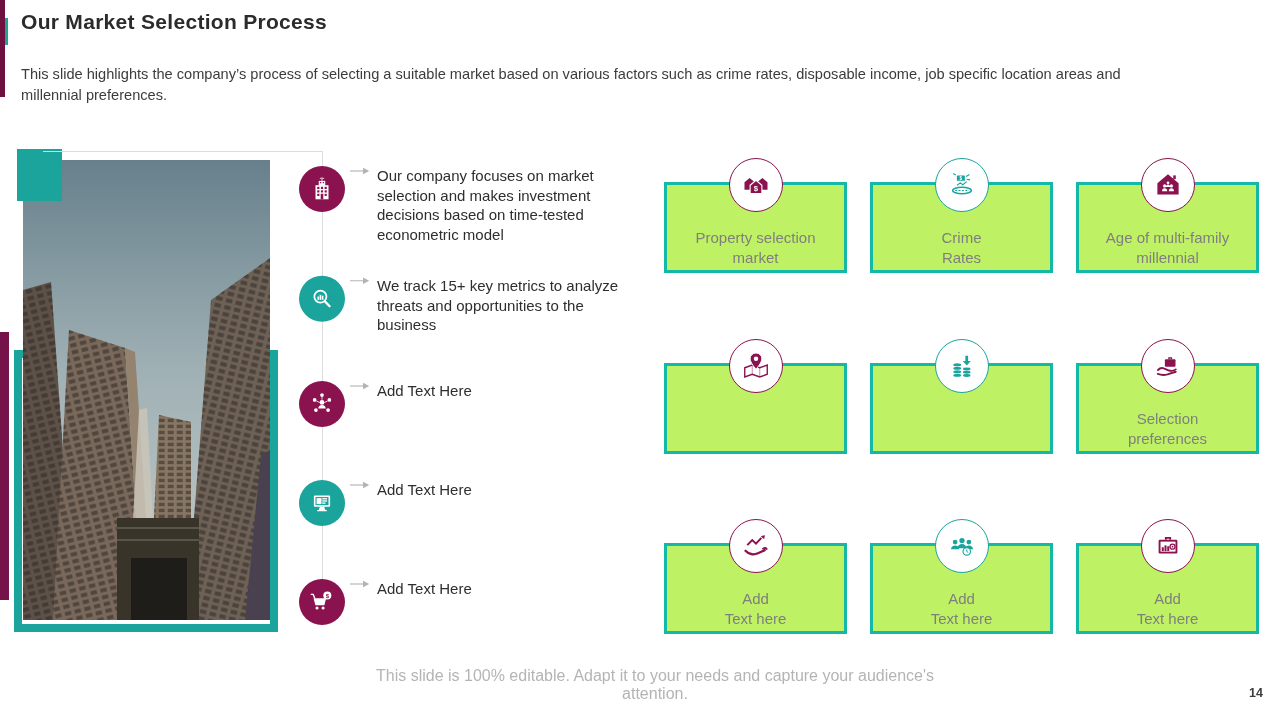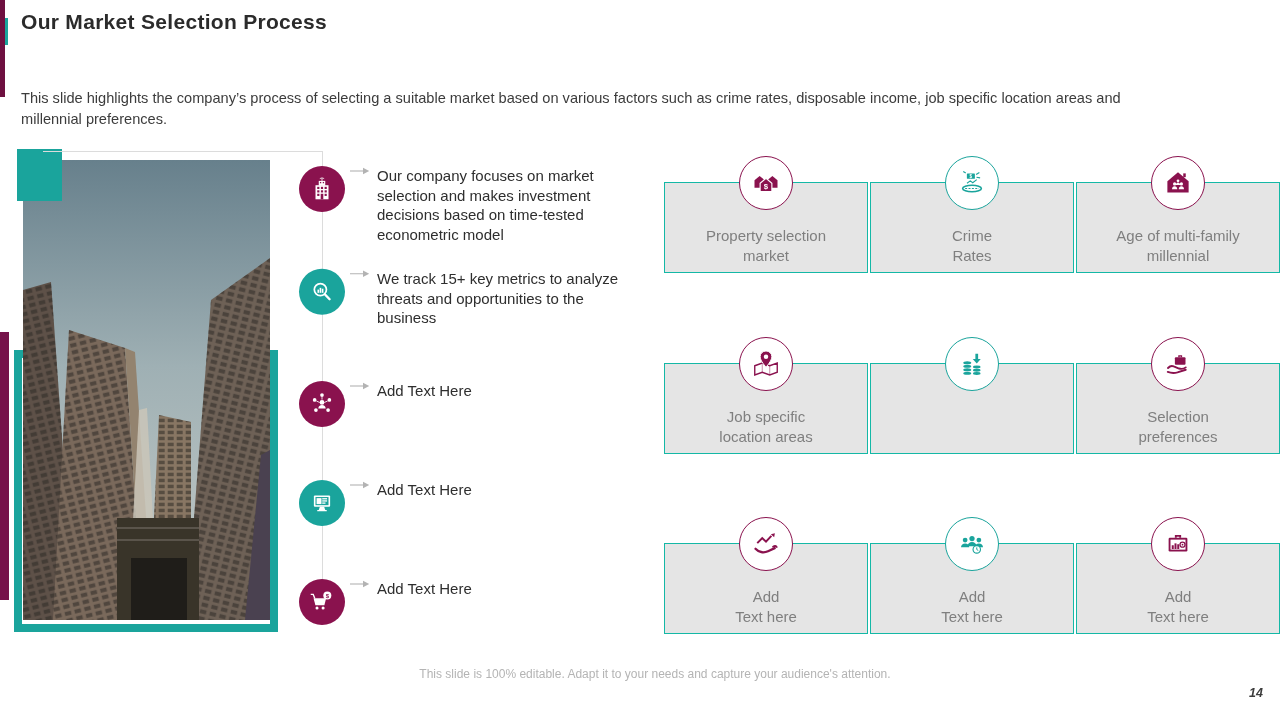--- a/index.html
+++ b/index.html
@@ -6,50 +6,50 @@
   body{width:1280px;height:720px;position:relative;background:#fff;
        font-family:"Liberation Sans", sans-serif;overflow:hidden;}
 
   
   .bar-maroon-top{position:absolute;left:0;top:0;width:5px;height:97px;background:#6E1040;}
   .bar-teal-top{position:absolute;left:5px;top:18px;width:3px;height:27px;background:#1AA49C;}
   .bar-maroon-left{position:absolute;left:0;top:332px;width:9px;height:268px;background:#76124A;}
 
   .title{position:absolute;left:21px;top:10px;font-size:21px;font-weight:bold;color:#2B2B2B;letter-spacing:.3px;}
   .subtitle{position:absolute;left:21px;top:64px;width:1207px;font-size:14.6px;line-height:1.42;
-            color:#3C3C3C;white-space:pre-line;margin-top:24px;}
+            color:#3C3C3C;white-space:pre-line;}
 
   
   .teal-square{position:absolute;left:17px;top:149px;width:45px;height:52px;background:#1AA49C;z-index:3;}
   .top-gray-line{position:absolute;left:43px;top:151px;width:280px;height:1px;background:#DCDCDC;z-index:4;}
   .spine{position:absolute;left:322px;top:151px;width:1px;height:451px;background:#DCDCDC;z-index:0;}
   .teal-frame{position:absolute;left:14px;top:350px;width:264px;height:282px;border:8px solid #1AA49C;
               box-sizing:border-box;z-index:1;}
   .photo{position:absolute;left:23px;top:160px;width:247px;height:460px;z-index:2;}
 
   
   .tl-item{position:absolute;left:299px;transform:translateY(-50%);display:flex;align-items:flex-start;z-index:2;}
   .circ{width:46px;height:46px;border-radius:50%;flex:0 0 46px;display:flex;align-items:center;
         justify-content:center;color:#fff;}
   .circ.maroon{background:#8A124E;--bg:#8A124E;}
   .circ.teal{background:#1AA49C;--bg:#1AA49C;}
   .tl-arrow{margin:0 7px 0 5px;flex:0 0 auto;}
   .tl-text{width:252px;font-size:15px;line-height:1.3;color:#2E2E2E;white-space:pre-line;}
 
   
-  .card{position:absolute;width:204px;height:91px;background:#e5e5e5;border:1px solid #14b8a6;box-sizing:border-box;}
+  .card{position:absolute;width:183px;height:91px;background:#bef264;border:3px solid #14b8a6;box-sizing:border-box;}
   .ring{position:absolute;left:50%;top:0;transform:translate(-50%,-50%);width:54px;height:54px;border-radius:50%;
         background:#fff;display:flex;align-items:center;justify-content:center;--bg:#fff;box-sizing:border-box;}
   .ring.maroon{border:1.5px solid #8A124E;color:#8A124E;}
   .ring.teal{border:1.5px solid #1AA49C;color:#1AA49C;}
   .label{position:absolute;left:4px;right:4px;top:43px;text-align:center;font-size:15px;line-height:1.3;color:#7F7F7F;}
   .label.em{color:#1D1D1D;}
 
-  .footer{position:absolute;left:355px;width:600px;top:667px;text-align:center;font-size:12px;color:#B4B4B4;}
-  .page-num{position:absolute;right:17px;top:686px;font-size:12.5px;font-weight:bold;color:#3D3D3D;font-style:italic;}
+  .footer{position:absolute;left:355px;width:600px;top:667px;text-align:center;font-size:16px;color:#B4B4B4;}
+  .page-num{position:absolute;right:17px;top:686px;font-size:12.5px;font-weight:bold;color:#3D3D3D;}
   .icon{display:block;}
 </style>
 </head>
 <body>
 
 <svg width="0" height="0" style="position:absolute" aria-hidden="true">
 <defs>
   <symbol id="i-building" viewBox="0 0 24 24">
     <rect x="6" y="8.5" width="12" height="13" fill="currentColor"></rect>
     <rect x="9" y="4.5" width="6" height="4.5" fill="currentColor"></rect>
@@ -263,21 +263,21 @@
     </div>
     <svg class="tl-arrow" width="20" height="10" viewBox="0 0 20 10">
         <path d="M0 5h14" stroke="#B3B3B3" stroke-width="1.1"></path>
         <path d="M13 1.8L19.2 5 13 8.2z" fill="#B3B3B3"></path>
       </svg>
     <div class="tl-text">Our company focuses on market
 selection and makes investment
 decisions based on time-tested
 econometric model</div>
   </div>
-  <div class="tl-item" style="top:298px">
+  <div class="tl-item" style="top:305px">
     <div class="circ teal">
       <svg class="icon" width="26" height="26" viewBox="0 0 24 24">
           <use href="#i-magnifier"></use>
         </svg>
     </div>
     <svg class="tl-arrow" width="20" height="10" viewBox="0 0 20 10">
         <path d="M0 5h14" stroke="#B3B3B3" stroke-width="1.1"></path>
         <path d="M13 1.8L19.2 5 13 8.2z" fill="#B3B3B3"></path>
       </svg>
     <div class="tl-text">We track 15+ key metrics to analyze
@@ -355,24 +355,20 @@
       <div>Age of multi-family</div>
         <div>millennial</div>
     </div>
   </div>
   <div class="card" style="left:664px;top:363px">
     <div class="ring maroon">
       <svg class="icon" width="30" height="30" viewBox="0 0 24 24">
           <use href="#i-map-pin"></use>
         </svg>
     </div>
-    <div class="label">
-      <div>Job specific</div>
-        <div>location areas</div>
-    </div>
   </div>
   <div class="card" style="left:870px;top:363px">
     <div class="ring teal">
       <svg class="icon" width="30" height="30" viewBox="0 0 24 24">
           <use href="#i-coins"></use>
         </svg>
     </div>
   </div>
   <div class="card" style="left:1076px;top:363px">
     <div class="ring maroon">

